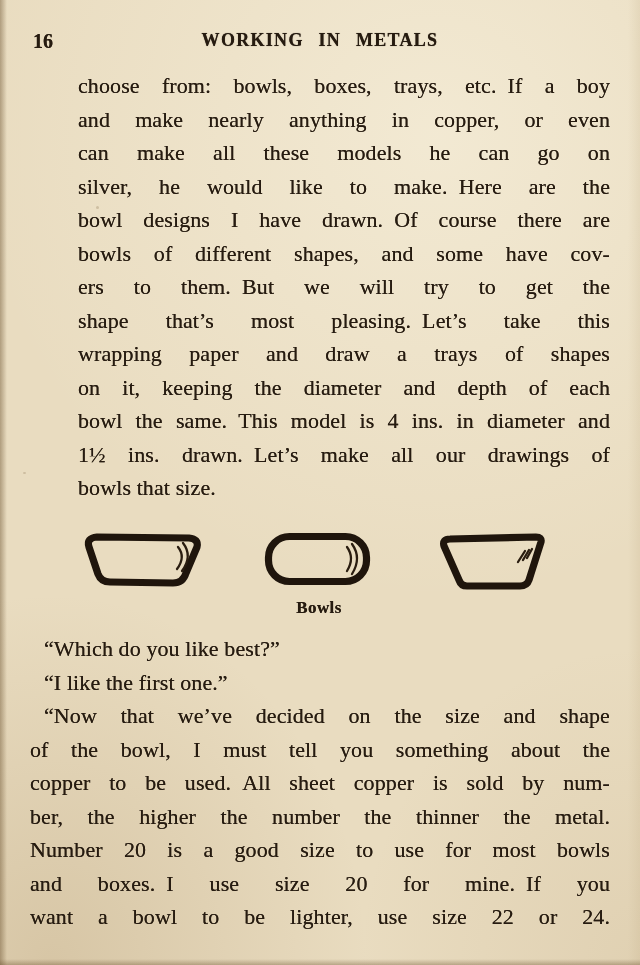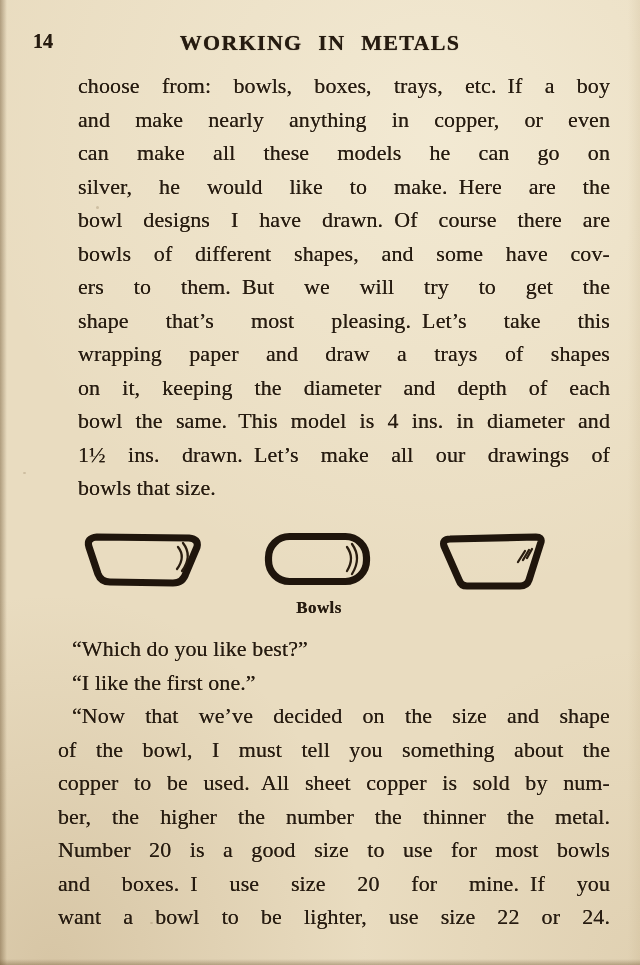--- a/index.html
+++ b/index.html
@@ -24,28 +24,28 @@
   .speck { position: absolute; border-radius: 50%; background: rgba(120,95,60,0.25); }
 
   .page-number {
     position: absolute; left: 33px; top: 30px;
     font-size: 20px; font-weight: bold;
     text-shadow: 0 0 0.6px rgba(38,27,16,0.9);
   }
   .running-title {
     position: absolute; left: 0; right: 0; top: 30px;
     text-align: center;
-    font-size: 22px; font-weight: bold;
+    font-size: 18px; font-weight: bold;
     letter-spacing: 1.3px; word-spacing: 9px;
     text-shadow: 0 0 0.7px rgba(38,27,16,0.9);
   }
 
   .text-block { position: absolute; left: 30px; right: 30px; }
   .block-a { top: 69px; margin-left: 48px; }
-  .block-b { top: 632px; margin-left: 28px; }
+  .block-b { top: 632px; }
   .line {
     height: 33.5px; line-height: 33.5px;
     font-size: 22px;
     letter-spacing: 0.1px;
     text-align: justify;
     text-align-last: justify;
     text-shadow: 0 0 0.6px rgba(38,27,16,0.85);
     white-space: nowrap;
     white-space: normal;
   }
@@ -68,21 +68,21 @@
 </head>
 <body>
 
 <div class="page">
 
   <div class="speck" style="left:96px; top:206px; width:3px; height:3px;"></div>
   <div class="speck" style="left:23px; top:472px; width:3px; height:2px;"></div>
   <div class="speck" style="left:588px; top:128px; width:2px; height:2px;"></div>
   <div class="speck" style="left:150px; top:922px; width:3px; height:2px;"></div>
 
-  <div class="page-number">14</div>
+  <div class="page-number">16</div>
   <div class="running-title">WORKING IN METALS</div>
 
   <div class="text-block block-a">
     <div class="line">choose from: bowls, boxes, trays, etc. If a boy</div>
     <div class="line">and make nearly anything in copper, or even</div>
     <div class="line">can make all these models he can go on</div>
     <div class="line">silver, he would like to make. Here are the</div>
     <div class="line">bowl designs I have drawn. Of course there are</div>
     <div class="line">bowls of different shapes, and some have cov-</div>
     <div class="line">ers to them. But we will try to get the</div>

